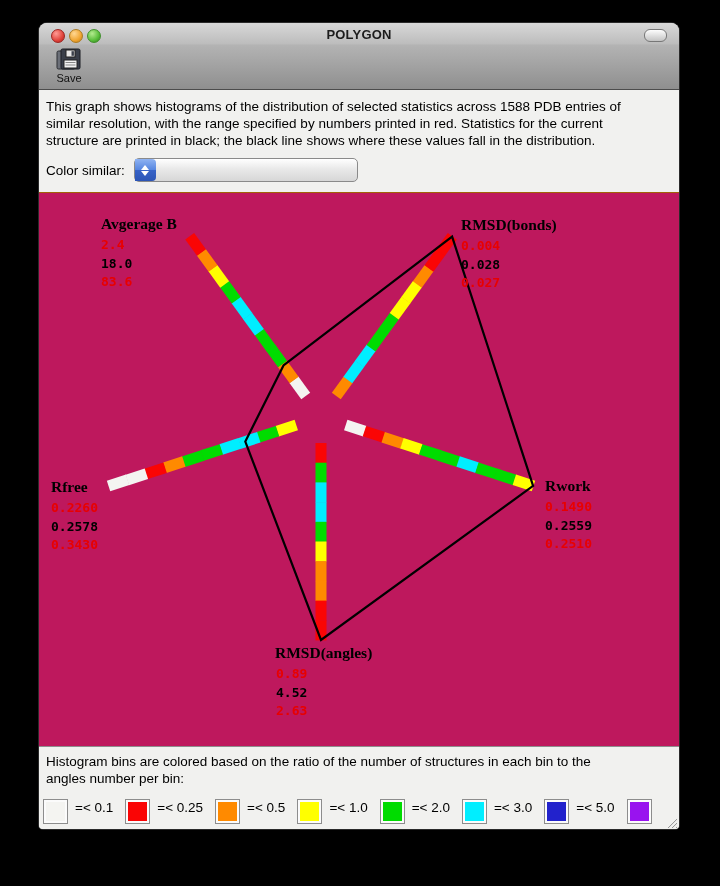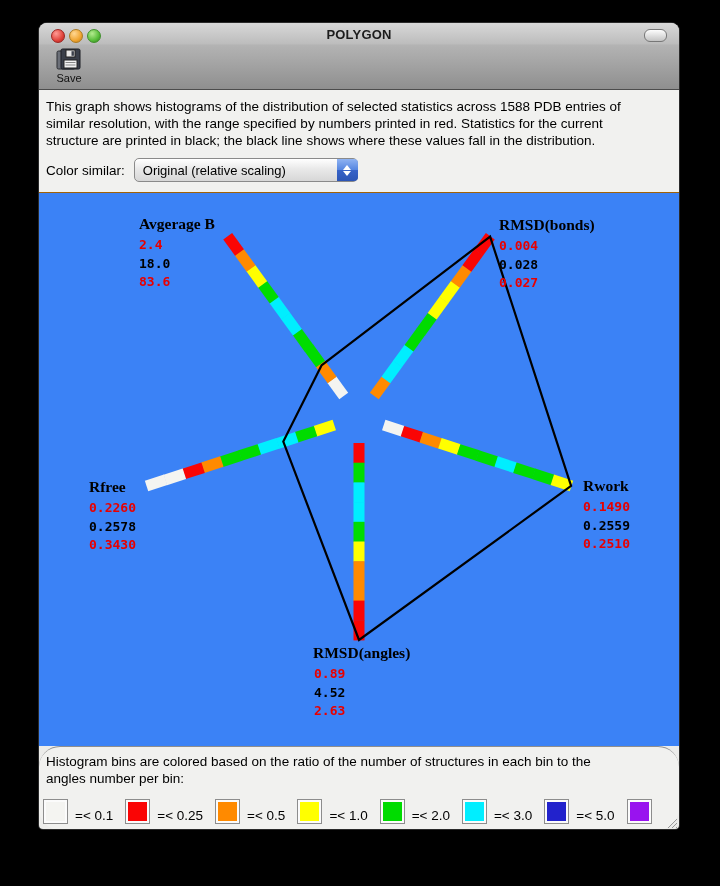--- a/index.html
+++ b/index.html
@@ -34,27 +34,27 @@
   #scheme-select{position:relative;width:222px;height:22px;border:1px solid #8a8a8a;border-radius:5px;
           background:linear-gradient(#ffffff,#e9e9e9 45%,#d7d7d7);display:flex;align-items:center;
           box-shadow:inset 0 1px 0 #fff;}
   #scheme-value{font-size:13px;color:#000;padding-left:8px;flex:1;white-space:nowrap;overflow:hidden;}
   #scheme-stepper{width:21px;height:22px;border-radius:0 4px 4px 0;margin-right:-1px;
           background:linear-gradient(#8fb3f2,#5585e0 50%,#3763c8 50%,#2c55b5);
           display:flex;flex-direction:column;align-items:center;justify-content:center;gap:1px;}
   .arr{width:0;height:0;border-left:4px solid transparent;border-right:4px solid transparent;}
   .arr.up{border-bottom:5px solid #fff;} .arr.dn{border-top:5px solid #fff;}
   
-  #plot-panel{position:absolute;left:0;top:170px;width:640px;height:553px;background:#3b82f6;padding-left:38px;}
+  #plot-panel{position:absolute;left:0;top:170px;width:640px;height:553px;background:#be185d;}
   
   #legend-panel{position:absolute;left:0;top:723px;width:100%;height:83px;background:#F1F1EF;
-          border-top:1px solid #8e8e8e;border-radius:21px;}
+          border-top:1px solid #8e8e8e;}
   .legend-line{position:absolute;left:7px;font-size:13.5px;color:#000;white-space:nowrap;}
   #legend1{top:7px;} #legend2{top:24px;}
-  #legend-row{position:absolute;left:5px;top:53px;display:flex;align-items:flex-end;}
+  #legend-row{position:absolute;left:5px;top:53px;display:flex;align-items:flex-start;}
   .swatch{width:19px;height:19px;border:2px solid #fbfbfb;box-shadow:0 0 0 1px #8d8d8d;margin-right:8px;}
   .bin-label{font-size:13.5px;color:#000;margin-right:13px;white-space:nowrap;}
   #resize-grip{position:absolute;right:1px;bottom:1px;}
   text{user-select:none;}
 </style>
 </head>
 <body>
 
 <div id="window">
   <div id="chrome">
@@ -81,21 +81,20 @@
     </div>
   </div>
 
   <div id="desc-panel">
     <div class="desc-line" id="desc1">This graph shows histograms of the distribution of selected statistics across 1588 PDB entries of</div>
     <div class="desc-line" id="desc2">similar resolution, with the range specified by numbers printed in red.  Statistics for the current</div>
     <div class="desc-line" id="desc3">structure are printed in black; the black line shows where these values fall in the distribution.</div>
     <div id="scheme-row">
       <span id="scheme-label">Color similar:</span>
       <div id="scheme-select">
-        <span id="scheme-value">Original (relative scaling)</span>
         <div id="scheme-stepper">
           <div class="arr up"></div>
           <div class="arr dn"></div>
         </div>
       </div>
     </div>
   </div>
 
   <div id="plot-panel">
     <svg id="plot-svg" width="640" height="553" viewBox="0 0 640 553">

